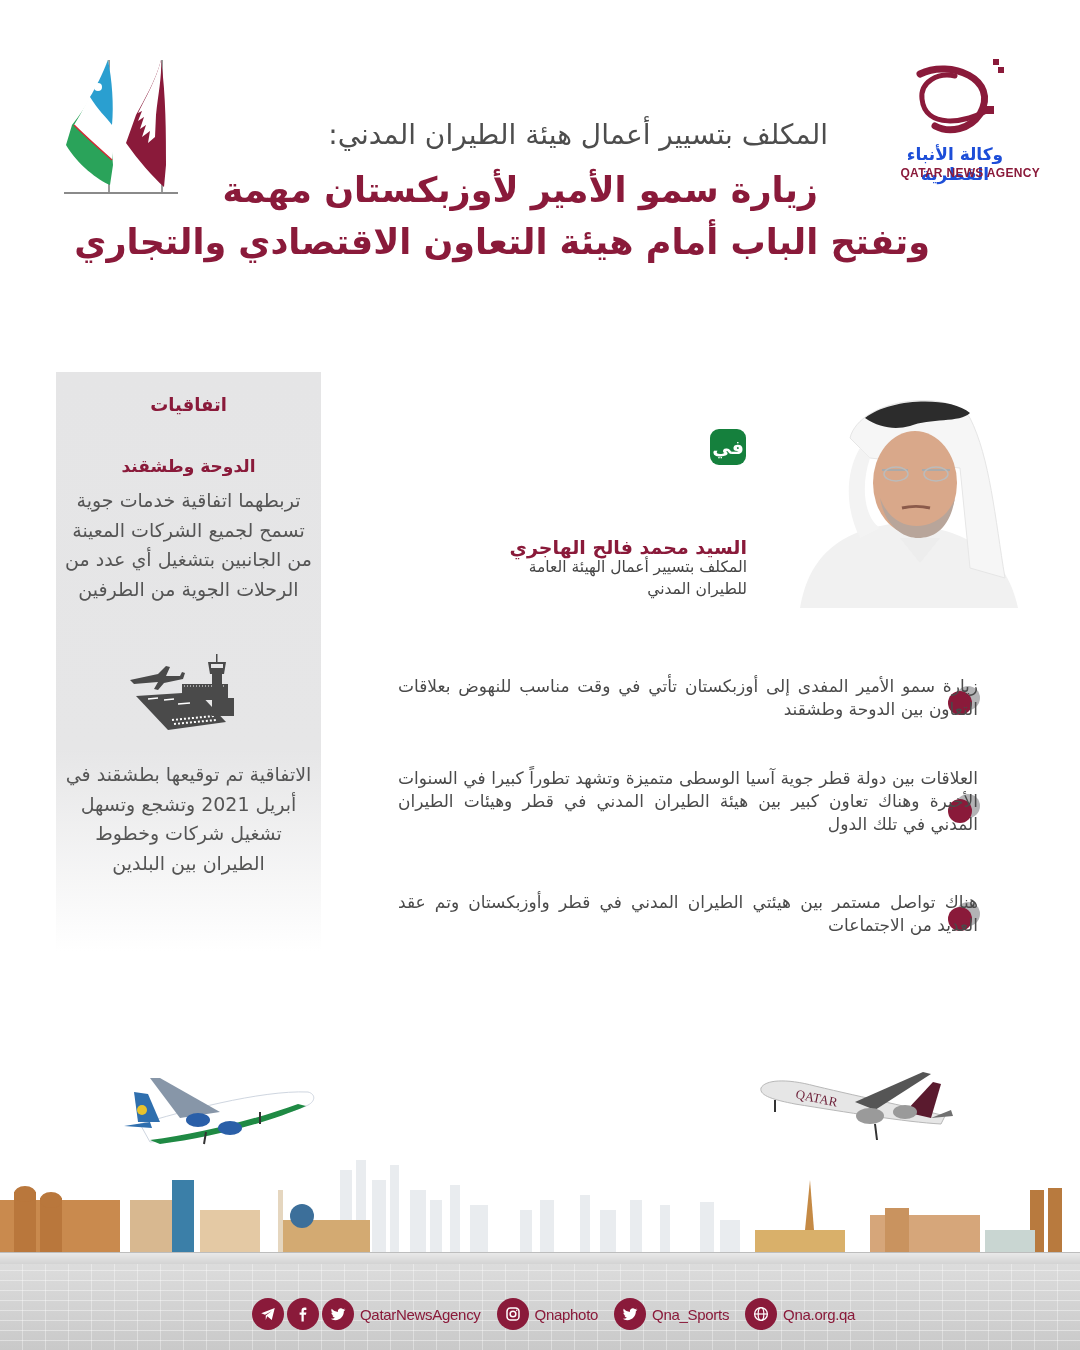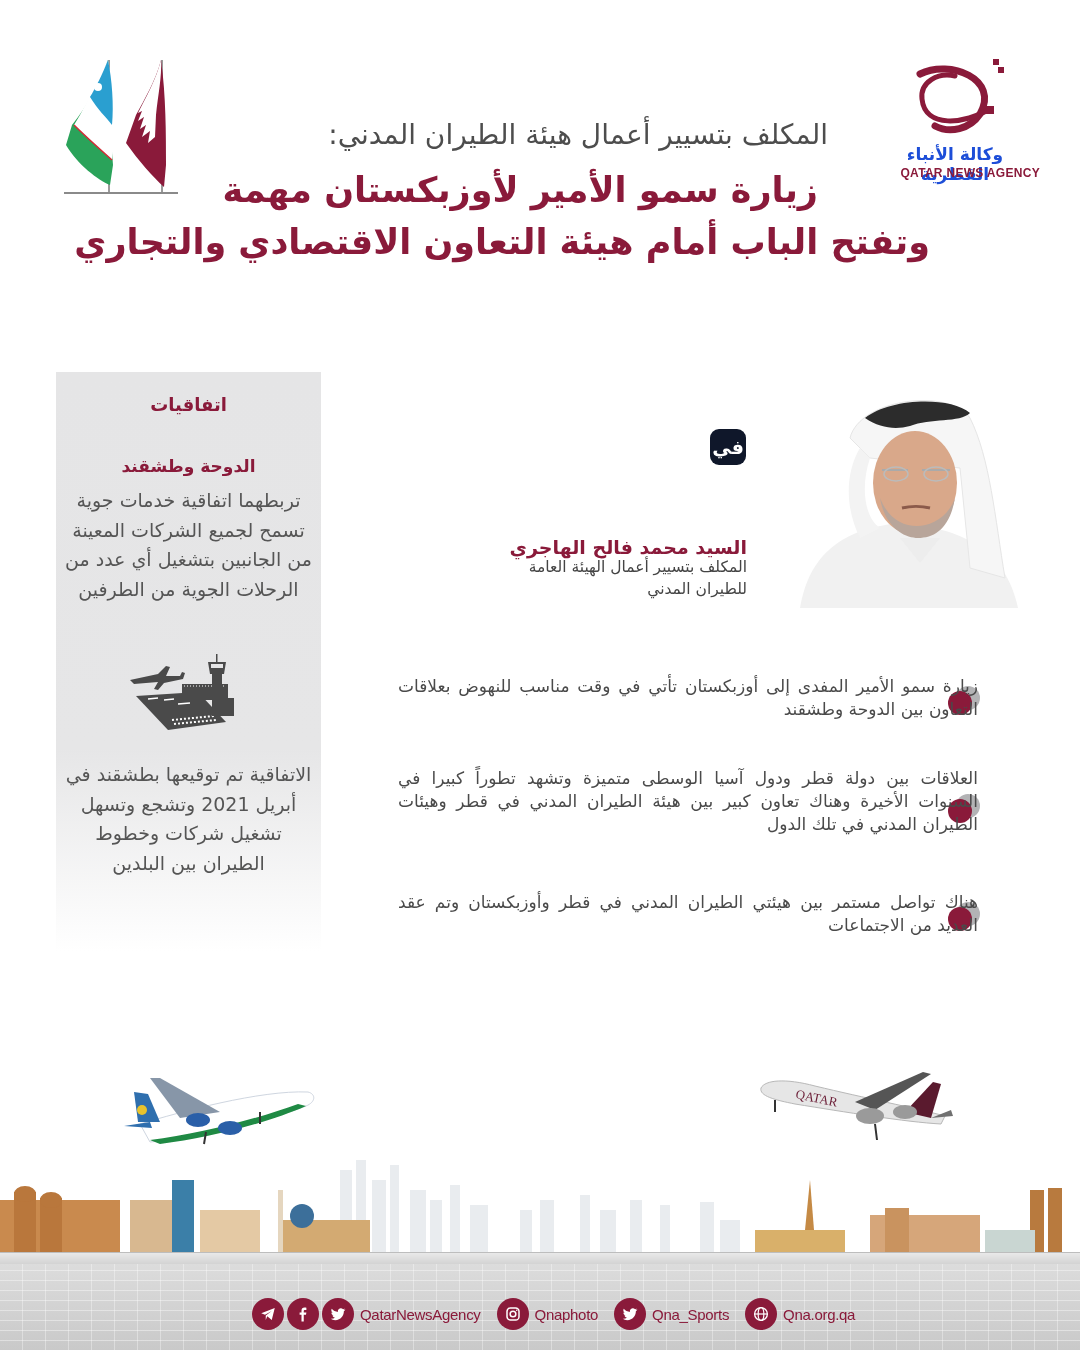--- a/index.html
+++ b/index.html
@@ -27,21 +27,21 @@
            background: linear-gradient(to bottom, #e5e5e6 0%, #e6e6e7 65%, #ffffff 100%); }
   .panel .h { position: absolute; top: 22px; left: 0; right: 0; text-align: center; font-size: 18px; font-weight: bold; color: #8a1a3a; direction: rtl; }
   .panel .h2 { position: absolute; top: 84px; left: 0; right: 0; text-align: center; font-size: 17px; font-weight: bold; color: #8a1a3a; direction: rtl; }
   .panel .p1 { position: absolute; top: 114px; left: 8px; right: 8px; text-align: center; font-size: 19px; line-height: 29.5px; color: #555; direction: rtl; }
   .panel .icon { position: absolute; left: 72px; top: 12px; width: 120px; height: 80px; }
   .panel .icon-wrap { position: absolute; top: 268px; left: 0; right: 0; height: 90px; }
   .panel .p2 { position: absolute; top: 388px; left: 8px; right: 8px; text-align: center; font-size: 19px; line-height: 29.5px; color: #555; direction: rtl; }
 
   
   .exclusive { right: 334px; top: 430px; height: 34px; display: flex; flex-direction: row-reverse; align-items: center; gap: 2px; direction: rtl; }
-  .fi-badge { width: 36px; height: 36px; border-radius: 9px; background: #0f172a; color: #fff; font-weight: bold; font-size: 19px; display: flex; align-items: center; justify-content: center; }
+  .fi-badge { width: 36px; height: 36px; border-radius: 9px; background: #15803d; color: #fff; font-weight: bold; font-size: 19px; display: flex; align-items: center; justify-content: center; }
   .exclusive .lbl { font-size: 17px; color: #333; font-weight: bold; white-space: nowrap; }
 
   .portrait { left: 790px; top: 378px; width: 235px; height: 230px; }
 
   .spk-name { right: 333px; top: 524px; font-size: 19px; font-weight: bold; color: #8a1a3a; direction: rtl; white-space: nowrap; margin-top: 12px; }
   .spk-role { right: 333px; top: 556px; width: 220px; font-size: 15.5px; line-height: 22px; color: #444; direction: rtl; text-align: right; }
 
   
   .bullet { right: 102px; width: 580px; direction: rtl; text-align: justify; text-align-last: right; font-size: 17px; line-height: 23px; color: #4a4a4a; }
   .dot { position: absolute; width: 32px; height: 32px; }
@@ -163,21 +163,21 @@
 <div class="abs dot" style="left:948px; top:686px;">
     <div class="g"></div>
     <div class="r"></div>
   </div>
 <div class="abs bullet" style="top:675px;">زيارة سمو الأمير المفدى إلى أوزبكستان تأتي في وقت مناسب للنهوض بعلاقات التعاون بين الدوحة وطشقند</div>
 
 <div class="abs dot" style="left:948px; top:794px;">
     <div class="g"></div>
     <div class="r"></div>
   </div>
-<div class="abs bullet" style="top:767px;">العلاقات بين دولة قطر ودول آسيا الوسطى متميزة وتشهد تطوراً كبيرا في السنوات الأخيرة وهناك تعاون كبير بين هيئة الطيران المدني في قطر وهيئات الطيران المدني في تلك الدول</div>
+<div class="abs bullet" style="top:767px;">العلاقات بين دولة قطر جوية آسيا الوسطى متميزة وتشهد تطوراً كبيرا في السنوات الأخيرة وهناك تعاون كبير بين هيئة الطيران المدني في قطر وهيئات الطيران المدني في تلك الدول</div>
 
 <div class="abs dot" style="left:948px; top:902px;">
     <div class="g"></div>
     <div class="r"></div>
   </div>
 <div class="abs bullet" style="top:891px;">هناك تواصل مستمر بين هيئتي الطيران المدني في قطر وأوزبكستان وتم عقد العديد من الاجتماعات</div>
 
 <svg class="plane" style="left:120px; top:1072px;" width="200" height="76" viewBox="0 0 200 76">
   <path d="M20 52 C60 40, 140 18, 188 20 C196 22, 196 30, 186 34 C150 48, 80 66, 30 70 Z" fill="#ffffff" stroke="#cfd6e0"></path>
   <path d="M30 68 C80 62, 140 46, 178 32 L186 34 C150 50, 90 66, 40 72 Z" fill="#1f8a44"></path>

